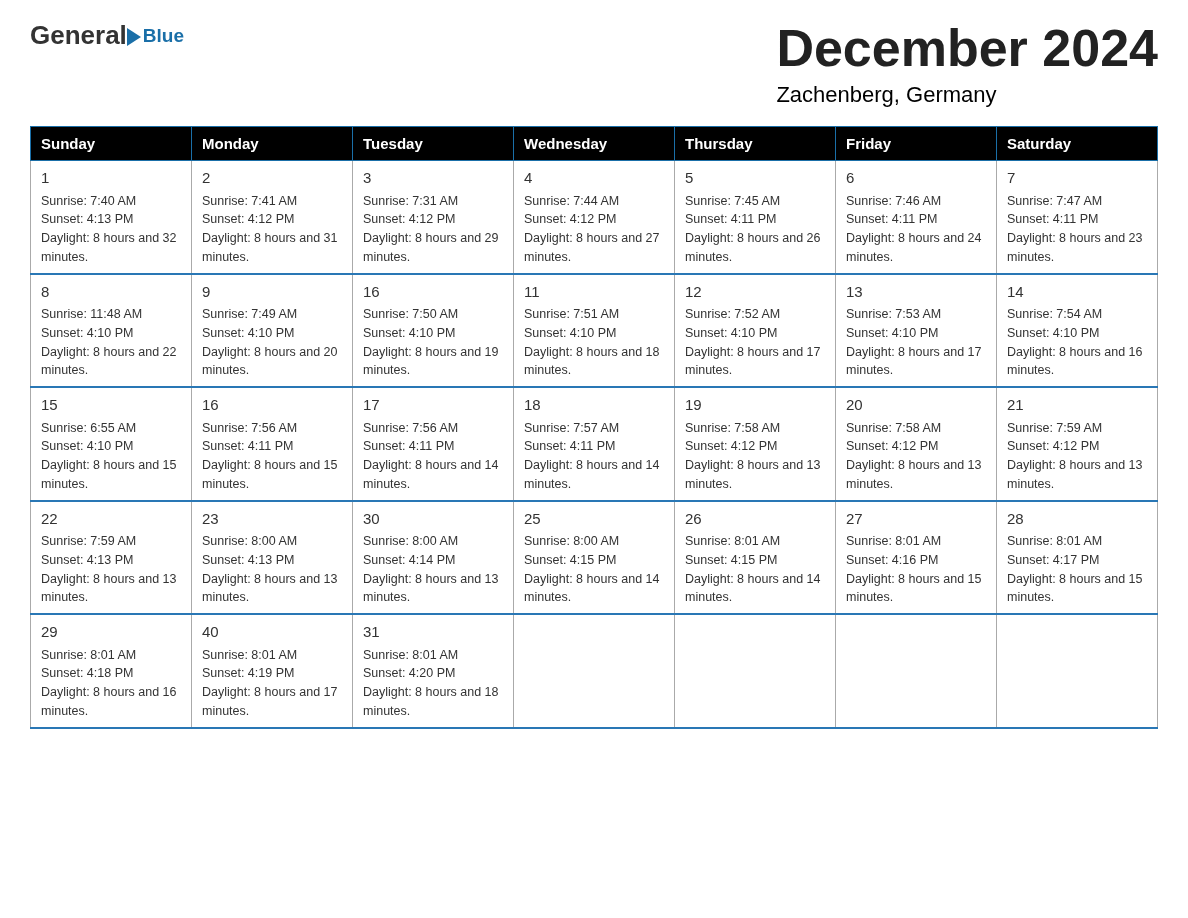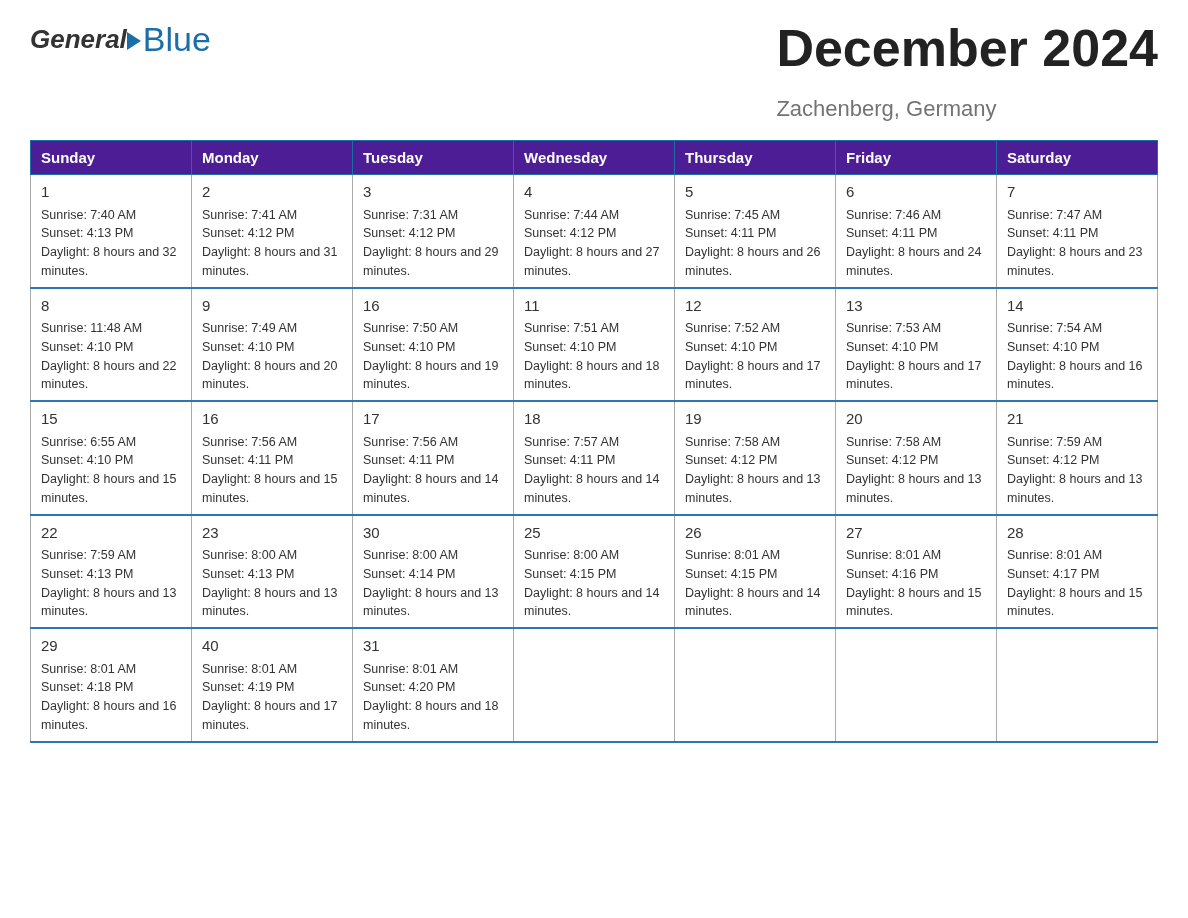--- a/index.html
+++ b/index.html
@@ -21,59 +21,59 @@
       flex-direction: column;
       align-items: flex-start;
     }
     .logo-text {
       display: flex;
       align-items: center;
       font-size: 26px;
       font-weight: bold;
       color: #333;
     }
-    .logo-general { color: #333; font-style: italic; }
+    .logo-general { color: #333; }
     .logo-blue-part {
       display: flex;
       align-items: center;
     }
     .logo-arrow {
       width: 0;
       height: 0;
       border-left: 14px solid #1a6fa8;
       border-top: 9px solid transparent;
       border-bottom: 9px solid transparent;
       margin-right: 2px;
       margin-top: 2px;
     }
     .logo-blue-word {
       color: #1a6fa8;
-      font-size: 34px;
-      font-weight: normal;
+      font-size: 19px;
+      font-weight: bold;
     }
     .title-area {
       text-align: left;
     }
     .month-title {
       font-size: 52px;
       font-weight: bold;
       color: #222;
       line-height: 1.1;
     }
     .location-title {
       font-size: 22px;
-      color: #737373;
-      margin-top: 19px;
+      color: #000000;
+      margin-top: 5px;
     }
     table {
       width: 100%;
       border-collapse: collapse;
     }
     thead tr th {
-      background-color: #4c1d95;
+      background-color: #000000;
       color: #ffffff;
       font-size: 15px;
       font-weight: bold;
       padding: 8px 10px;
       text-align: left;
       border: 1px solid #1a6fa8;
     }
     tbody tr td {
       vertical-align: top;
       padding: 6px 10px;

